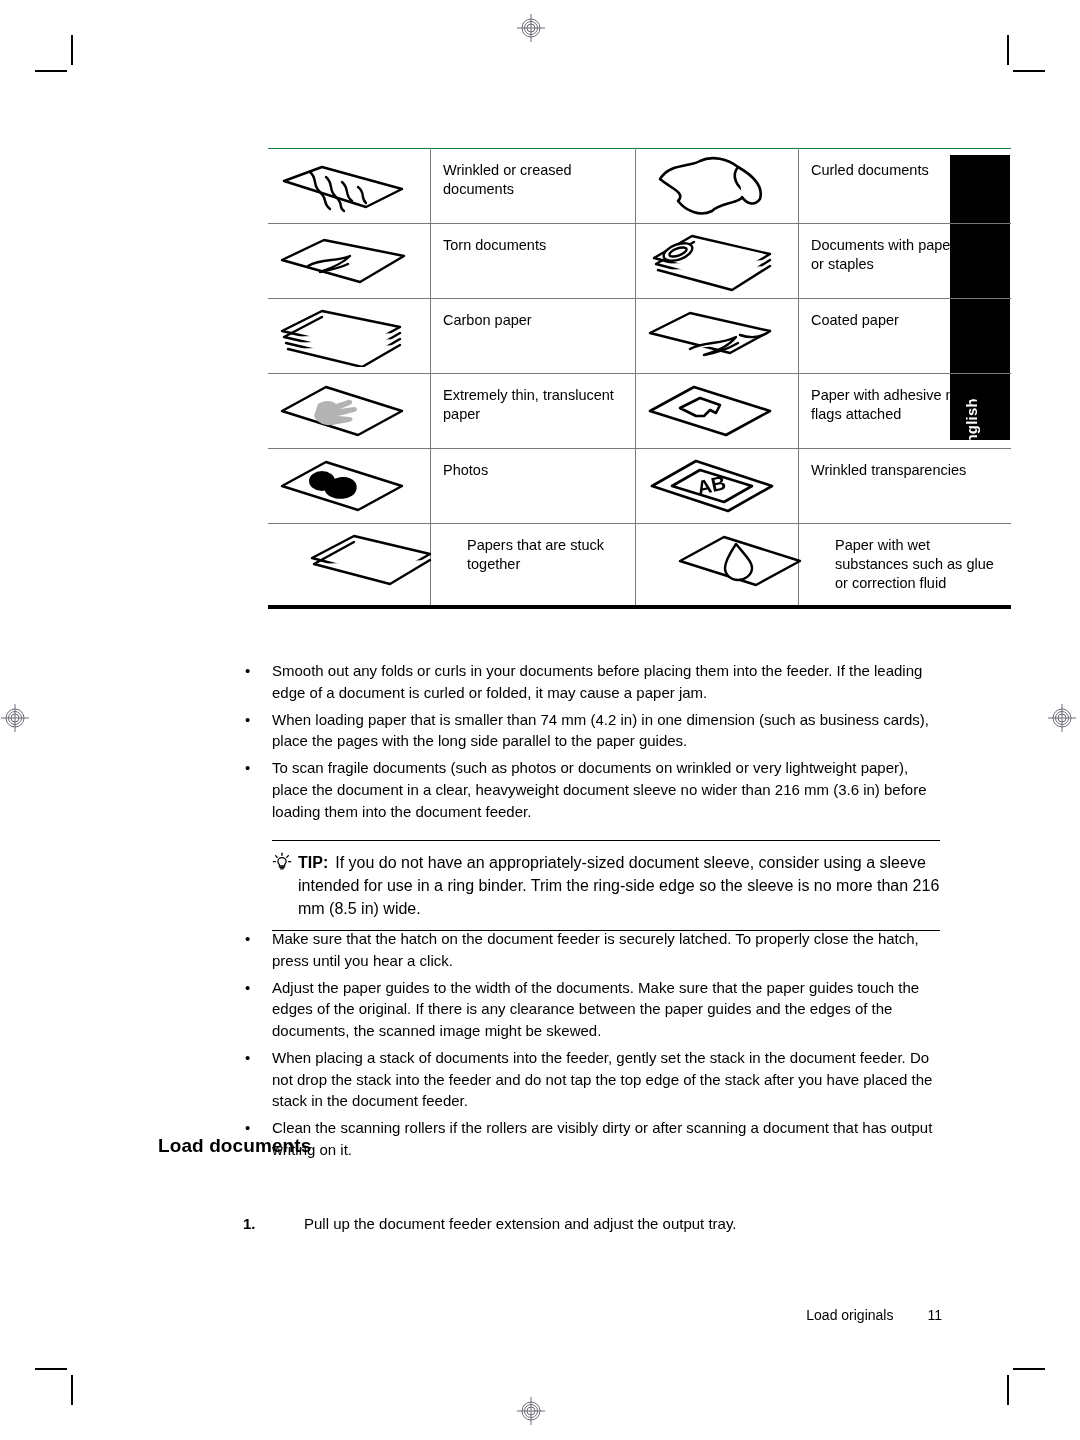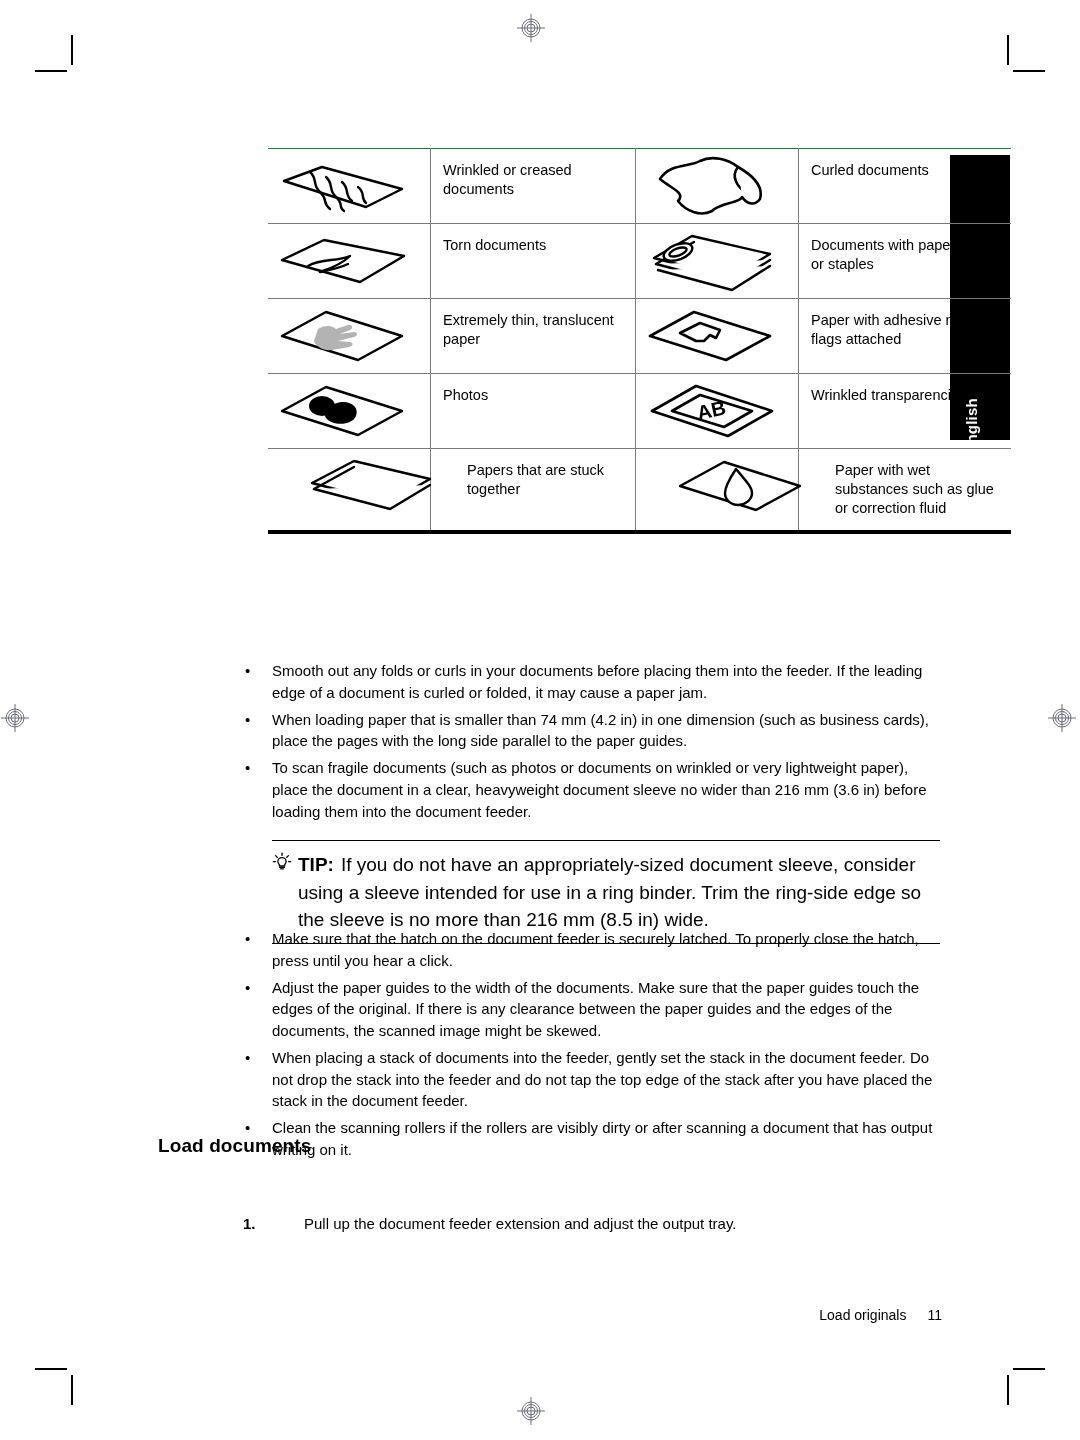--- a/index.html
+++ b/index.html
@@ -138,21 +138,21 @@
 
   
   .tip-box {
     position: absolute;
     left: 272px;
     top: 840px;
     width: 668px;
     border-top: 1px solid #000;
     border-bottom: 1px solid #000;
     padding: 10px 0 9px 0;
-    font-size: 19px;
+    font-size: 16px;
     line-height: 1.45;
   }
   .tip-inner {
     display: flex;
     align-items: flex-start;
   }
   .tip-icon {
     flex: 0 0 26px;
     width: 26px;
     padding-top: 1px;
@@ -202,21 +202,21 @@
     width: 1080px;
     font-size: 14px;
   }
   .footer-inner {
     position: absolute;
     right: 138px;
     top: 0;
     display: flex;
     align-items: baseline;
   }
-  .footer-title { margin-right: 21px; }
+  .footer-title { margin-right: 34px; }
   .footer-page { }
 </style>
 </head>
 <body>
 
 <div class="page">
 
   <div class="crop-mark crop-v" style="left:71px; top:35px;"></div>
   <div class="crop-mark crop-h" style="left:35px; top:70px;"></div>
 
@@ -334,20 +334,47 @@
                 <path d="M16 40 L90 60 L128 36"></path>
                 <ellipse cx="36" cy="22" rx="15" ry="7.5" transform="rotate(-20 36 22)"></ellipse>
                 <ellipse cx="36" cy="22" rx="9" ry="3.6" transform="rotate(-20 36 22)"></ellipse>
               </g>
             </svg>
           </div>
         </td>
         <td class="label-cell last">Documents with paper clips or staples</td>
       </tr>
 
+      <tr>
+        <td class="icon-cell">
+          <div class="icon-box">
+            <svg viewBox="0 0 140 62">
+              <g fill="#fff" stroke="#000" stroke-width="2.4" stroke-linejoin="round" stroke-linecap="round">
+                <path d="M8 26 L48 6 L126 22 L86 44 Z"></path>
+                <path d="M10 32 L48 12 M10 32 L88 50 L126 28"></path>
+                <path d="M12 38 L88 56 L126 34"></path>
+                <path d="M14 44 L88 62 L126 40"></path>
+              </g>
+            </svg>
+          </div>
+        </td>
+        <td class="label-cell">Carbon paper</td>
+        <td class="icon-cell second">
+          <div class="icon-box">
+            <svg viewBox="0 0 140 62">
+              <g fill="#fff" stroke="#000" stroke-width="2.4" stroke-linejoin="round" stroke-linecap="round">
+                <path d="M8 28 L48 8 L128 26 L88 48 Z"></path>
+                <path d="M48 44 C62 36, 78 40, 94 32 C86 42, 74 46, 62 50 C74 48, 86 44, 96 38"></path>
+                <path d="M98 30 C110 34, 120 32, 128 26"></path>
+              </g>
+            </svg>
+          </div>
+        </td>
+        <td class="label-cell last">Coated paper</td>
+      </tr>
 
       <tr>
         <td class="icon-cell">
           <div class="icon-box">
             <svg viewBox="0 0 140 62">
               <g fill="#fff" stroke="#000" stroke-width="2.4" stroke-linejoin="round" stroke-linecap="round">
                 <path d="M8 31 L52 7 L128 31 L84 55 Z"></path>
               </g>
               <g fill="#b3b3b3" stroke="none">
                 <path d="M44 24 C50 20, 58 20, 62 24 L74 20 C78 19, 80 23, 76 25 L66 29

